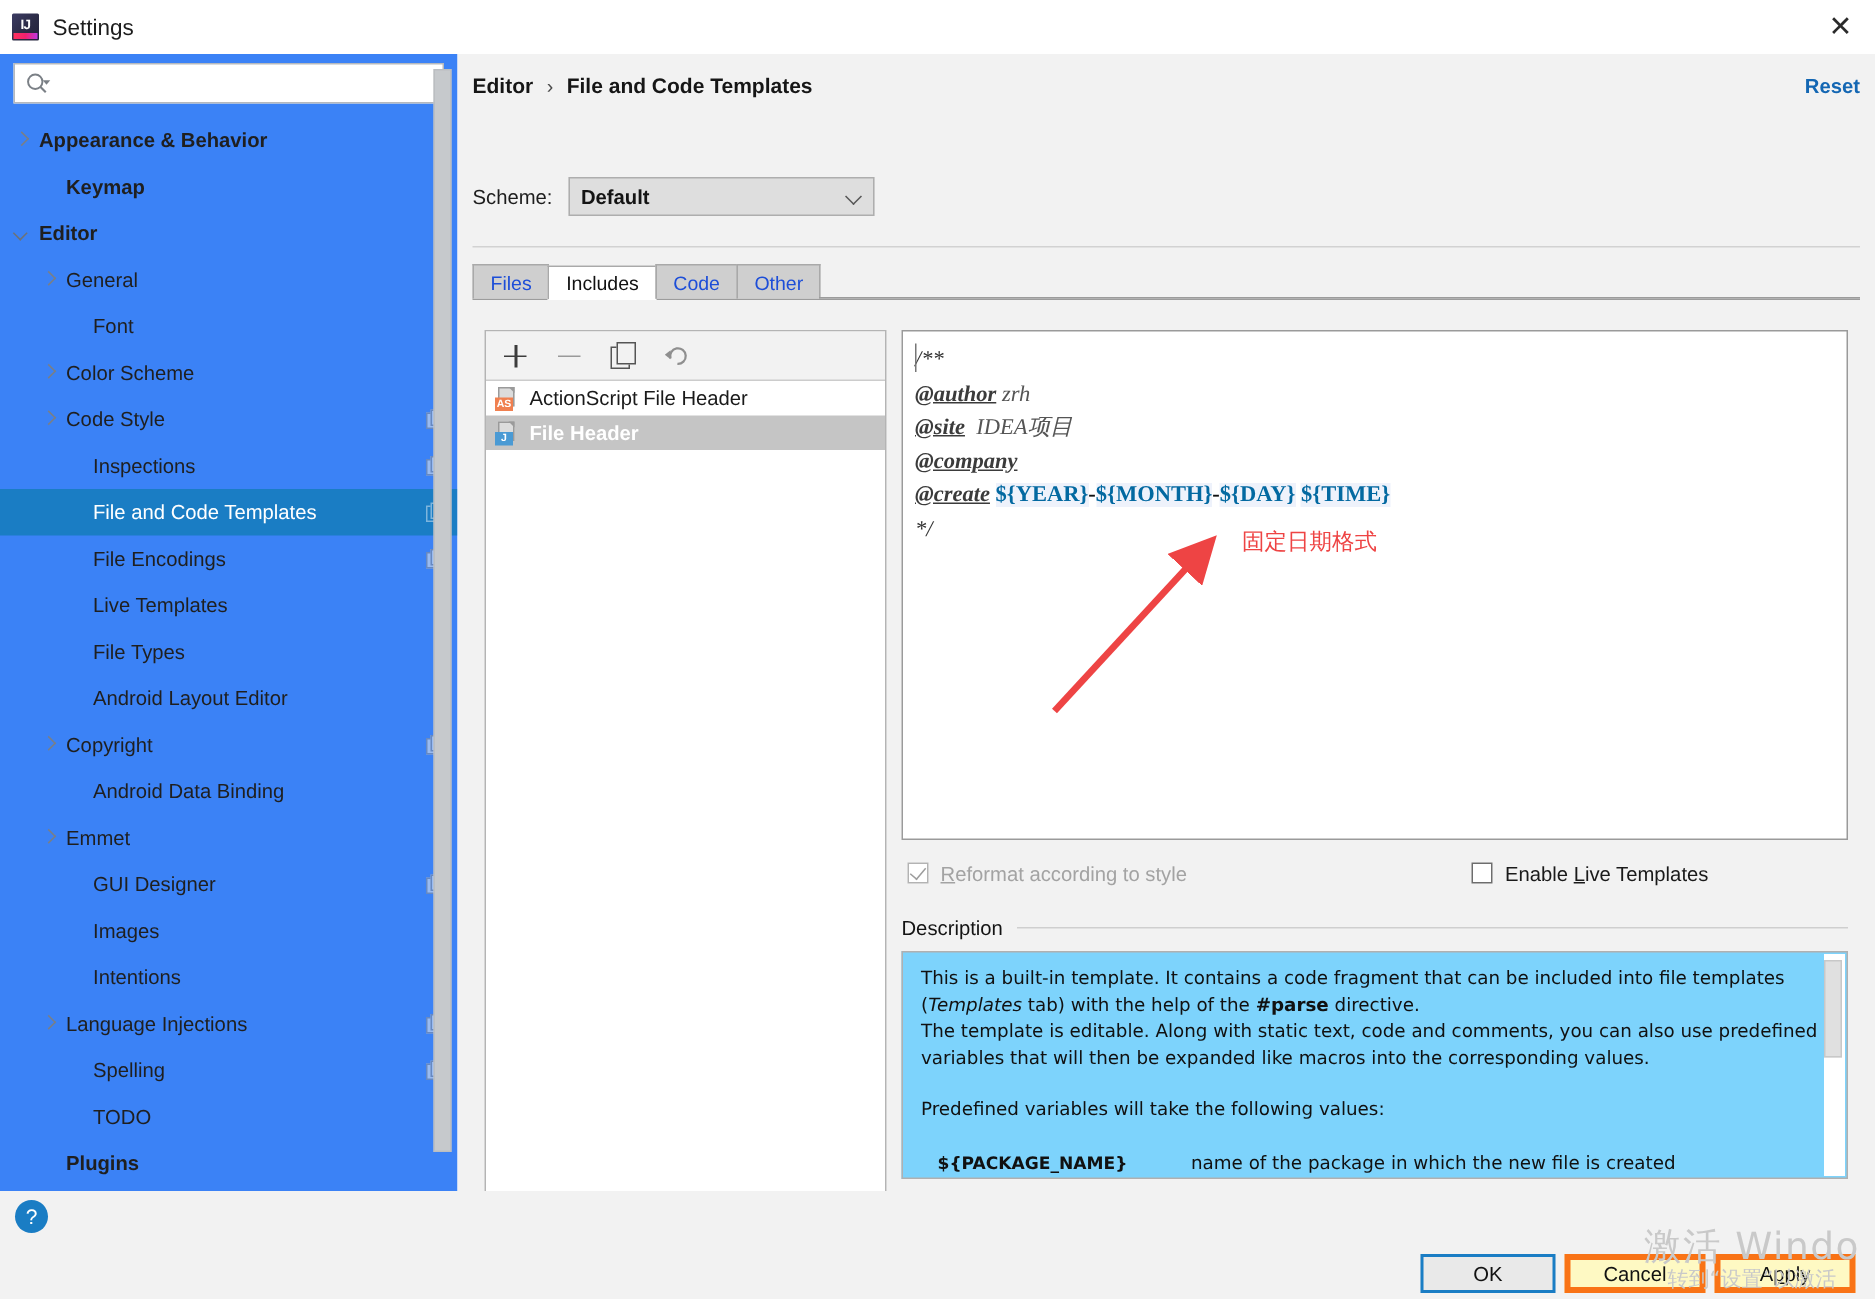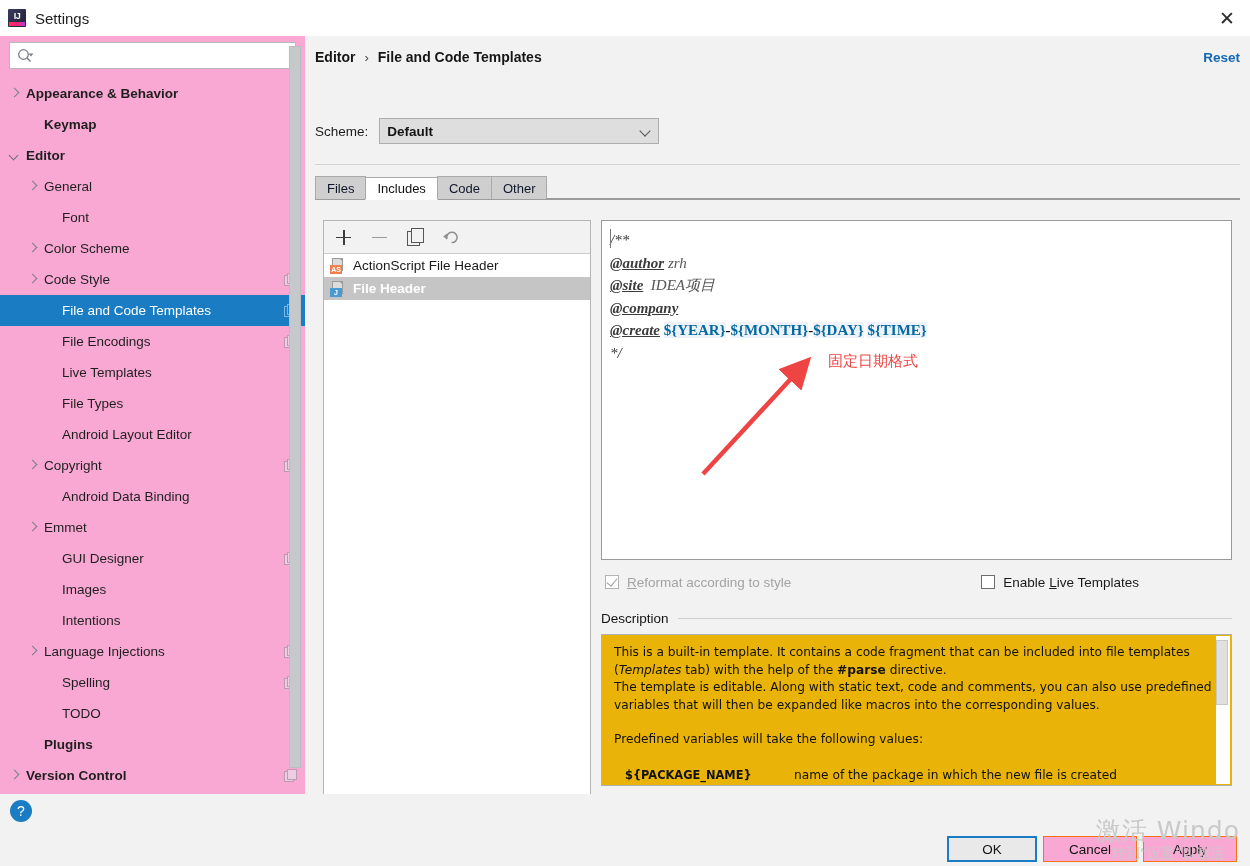--- a/index.html
+++ b/index.html
@@ -38,21 +38,21 @@
     position:absolute; right:0; top:0; width:46px; height:36px;
     display:flex; align-items:center; justify-content:center;
     font-size:19px; color:#2b2b2b; cursor:pointer;
   }
 
   
   #body-wrap { display:flex; height:794px; }
 
   
   #sidebar {
-    width:305px; flex:none; background:#f9a8d4;
+    width:305px; flex:none; background:#3b82f6;
     position:relative; overflow:hidden;
   }
   #search-wrap { padding:6px 9px 5px 9px; }
   #search-box {
     height:27px; background:#fff; border:1px solid #b6b9bd;
     display:flex; align-items:center; padding-left:6px;
   }
   #search-icon { width:18px; height:18px; flex:none; margin-right:2px; }
   #search-input {
     border:none; outline:none; background:transparent;
@@ -115,21 +115,21 @@
   #reset-link {
     position:absolute; right:10px; top:14px;
     font-size:13.5px; font-weight:bold; color:#1467b3; cursor:pointer;
   }
   #scheme-row {
     position:absolute; left:10px; top:82px;
     display:flex; align-items:center; gap:11px;
   }
   #scheme-label { font-size:13.5px; color:#1d1d1d; }
   #scheme-select {
-    width:280px; height:26px; background:#dedede;
+    width:204px; height:26px; background:#dedede;
     border:1px solid #aeaeae;
     display:flex; align-items:center; padding:0 7px;
     font-size:13.5px; font-weight:bold; color:#141414; cursor:pointer;
   }
   #scheme-select .dd {
     margin-left:auto; width:11px; height:11px; position:relative;
   }
   #scheme-select .dd::before {
     content:""; position:absolute; left:1px; top:1px; width:7px; height:7px;
     border-right:1.6px solid #555; border-bottom:1.6px solid #555;
@@ -138,21 +138,21 @@
   #hdr-sep { position:absolute; left:10px; right:10px; top:128px; height:1px; background:#d2d2d2; }
 
   
   #tabs {
     position:absolute; left:10px; right:10px; top:141px; height:23px;
     display:flex; align-items:flex-end;
     border-bottom:1px solid #9c9c9c;
   }
   .tab {
     height:23px; padding:0 11px; display:flex; align-items:center;
-    font-size:13px; color:#0f172a; background:#cfcfcf;
+    font-size:13px; color:#1d4ed8; background:#cfcfcf;
     border:1px solid #a9a9a9; border-bottom:none; margin-right:-1px;
     cursor:pointer;
   }
   .tab.active { background:#ffffff; color:#111; border-bottom:1px solid #ffffff; margin-bottom:-1px; }
   .tab-filler { flex:1; height:23px; border-bottom:1px solid #9c9c9c; }
 
   
   #panels { position:absolute; left:10px; right:10px; top:174px; bottom:0; }
 
   #list-panel {
@@ -243,21 +243,21 @@
 
   #desc-head {
     position:absolute; left:286px; top:401px; right:8px;
     display:flex; align-items:center; gap:9px;
   }
   #desc-head .t { font-size:13.5px; color:#141414; }
   #desc-head .ln { flex:1; height:1px; background:#cfcfcf; }
 
   #desc-panel {
     position:absolute; left:286px; top:424px; right:8px; bottom:44px;
-    background:#eab308; border:1px solid #b0b0b0; overflow:hidden;
+    background:#7dd3fc; border:1px solid #b0b0b0; overflow:hidden;
   }
   #desc-inner {
     padding:9px 12px 0 12px;
     font-family:"DejaVu Sans", sans-serif;
     font-size:12.2px; line-height:17.5px; color:#111;
   }
   #desc-inner b { font-family:"DejaVu Sans", sans-serif; }
   #desc-inner i { font-style:italic; }
   #var-table { margin-top:13px; width:100%; border-collapse:collapse; }
   #var-table td { padding:5px 0 8px 0; vertical-align:top; font-size:12.2px; }
@@ -272,21 +272,21 @@
     background:#f2f2f2;
   }
   #help-btn {
     position:absolute; left:10px; top:6px; width:22px; height:22px;
     border-radius:50%; background:#1a7dc4; color:#fff;
     font-size:14px; display:flex; align-items:center; justify-content:center;
     cursor:pointer;
   }
   .fbtn {
     position:absolute; top:0; height:26px; min-width:90px;
-    background:#f9a8d4; border:1px solid #f97316;
+    background:#fef9c3; border:4px solid #f97316;
     display:flex; align-items:center; justify-content:center;
     font-size:13.5px; color:#121212; cursor:pointer;
   }
   #ok-btn { left:947px; top:836px; width:90px; border:2px solid #1a7dc4; background:#e9e9e9; }
   #cancel-btn { left:1043px; top:836px; width:94px; }
   #apply-btn { left:1143px; top:836px; width:94px; }
   #apply-btn u { text-decoration:underline; }
 
   
   #watermark {
@@ -346,20 +346,25 @@
           <span class="arrow"></span>
           <span class="tlabel">Font</span>
         </div>
         <div class="tree-item" style="padding-left: 26px;">
           <span class="arrow right"></span>
           <span class="tlabel">Color Scheme</span>
         </div>
         <div class="tree-item" style="padding-left: 26px;">
           <span class="arrow right"></span>
           <span class="tlabel">Code Style</span>
+          <span class="copy-badge"></span>
+        </div>
+        <div class="tree-item" style="padding-left: 44px;">
+          <span class="arrow"></span>
+          <span class="tlabel">Inspections</span>
           <span class="copy-badge"></span>
         </div>
         <div class="tree-item sel" style="padding-left: 44px;">
           <span class="arrow"></span>
           <span class="tlabel">File and Code Templates</span>
           <span class="copy-badge"></span>
         </div>
         <div class="tree-item" style="padding-left: 44px;">
           <span class="arrow"></span>
           <span class="tlabel">File Encodings</span>

